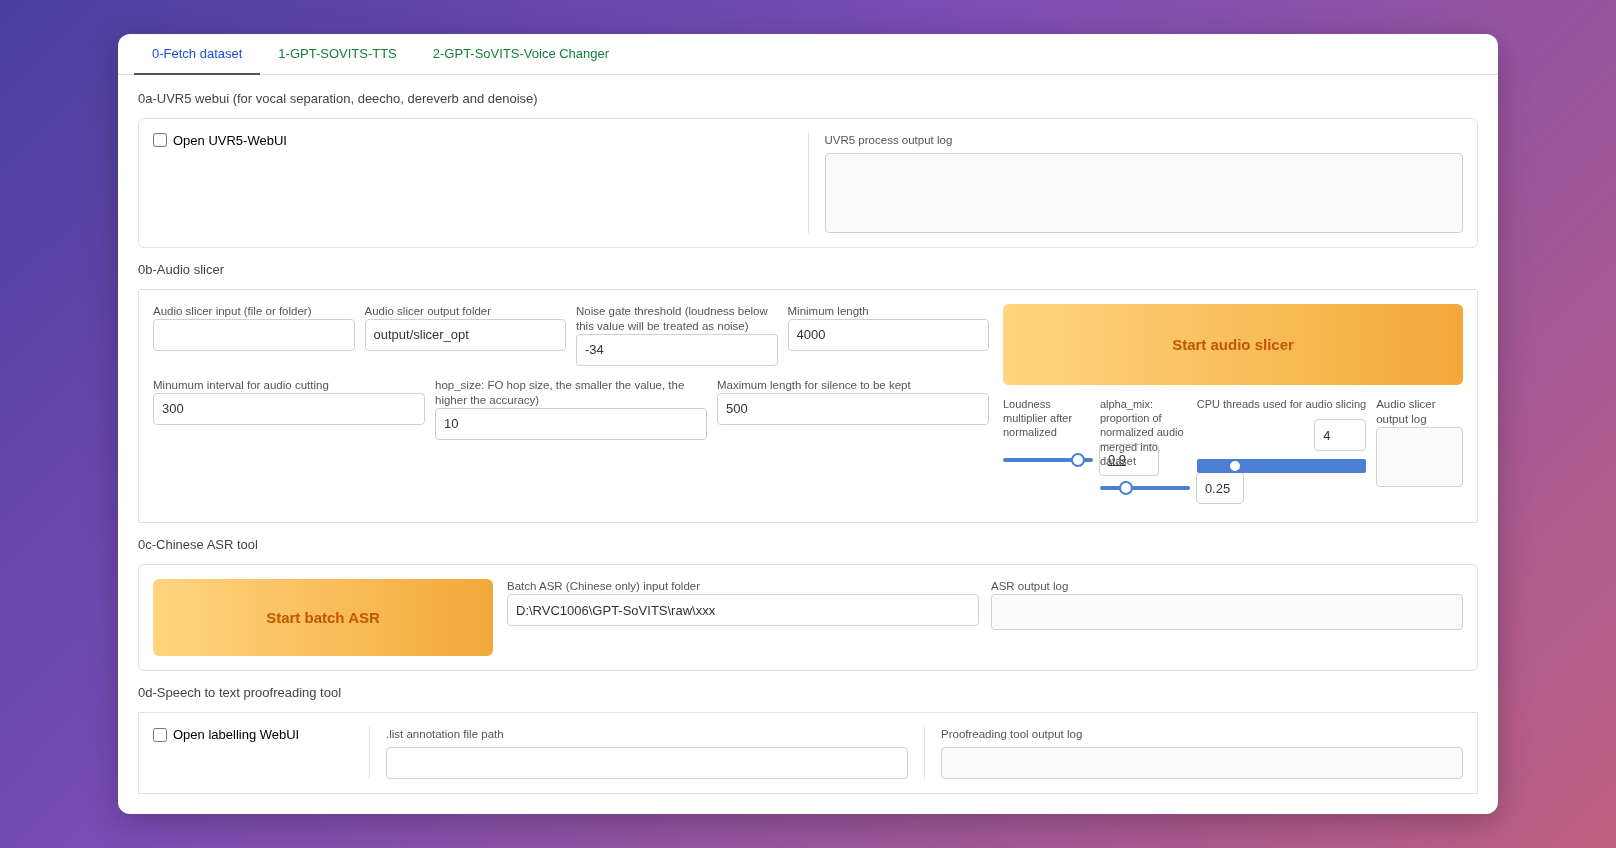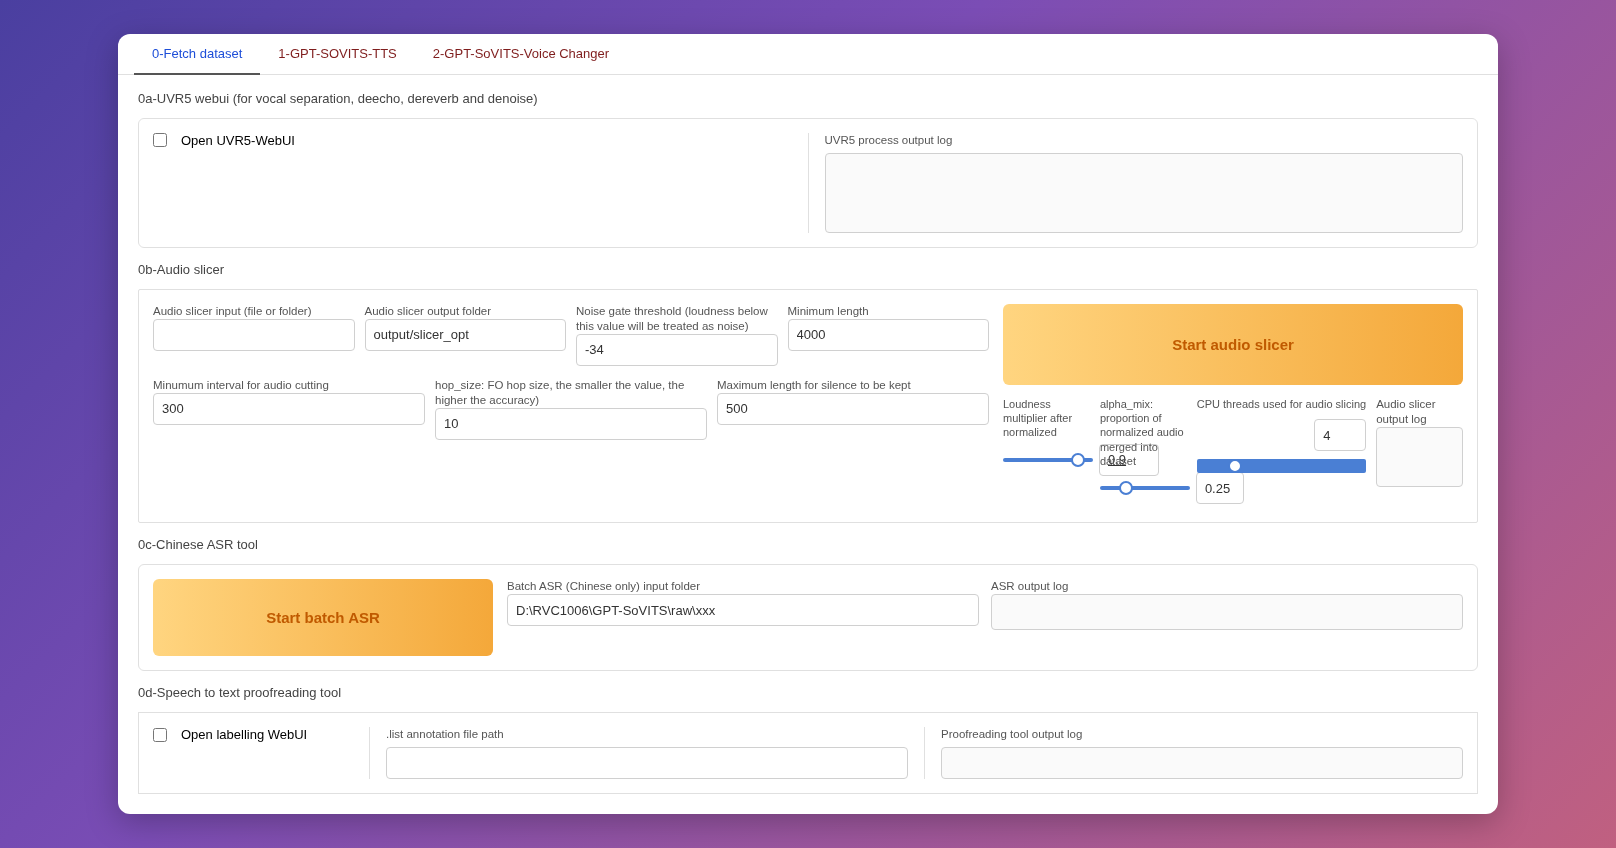--- a/index.html
+++ b/index.html
@@ -25,21 +25,21 @@
     
     .tabs {
       display: flex;
       border-bottom: 1px solid #e0e0e0;
       padding: 0 16px;
       gap: 0;
     }
     .tab {
       padding: 12px 18px;
       font-size: 13px;
-      color: #7f1d1d;
+      color: #15803d;
       cursor: pointer;
       border-bottom: 2px solid transparent;
       margin-bottom: -1px;
       white-space: nowrap;
     }
     .tab.active {
       color: #1d4ed8;
       border-bottom: 2px solid #555;
       font-weight: 500;
     }
@@ -71,21 +71,21 @@
       font-size: 13px;
       color: #333;
       outline: none;
       width: 100%;
       height: 32px;
     }
     
     .checkbox-group {
       display: flex;
       align-items: center;
-      gap: 14px;
+      gap: 6px;
     }
     .checkbox-group input[type="checkbox"] {
       width: 14px;
       height: 14px;
       cursor: pointer;
     }
     
     .uvr5-panel {
       display: flex;
       gap: 16px;

